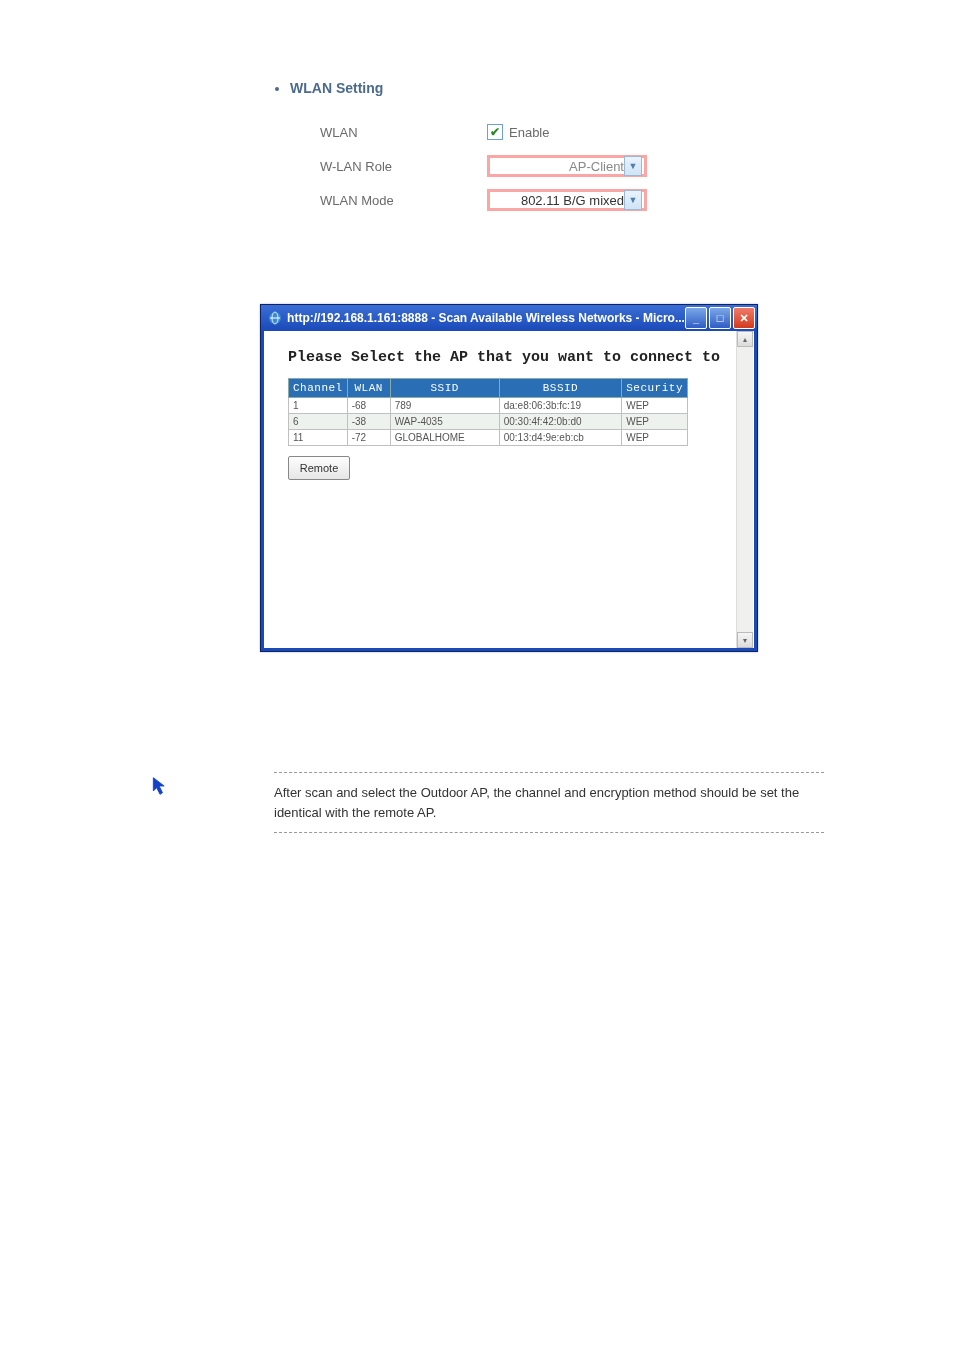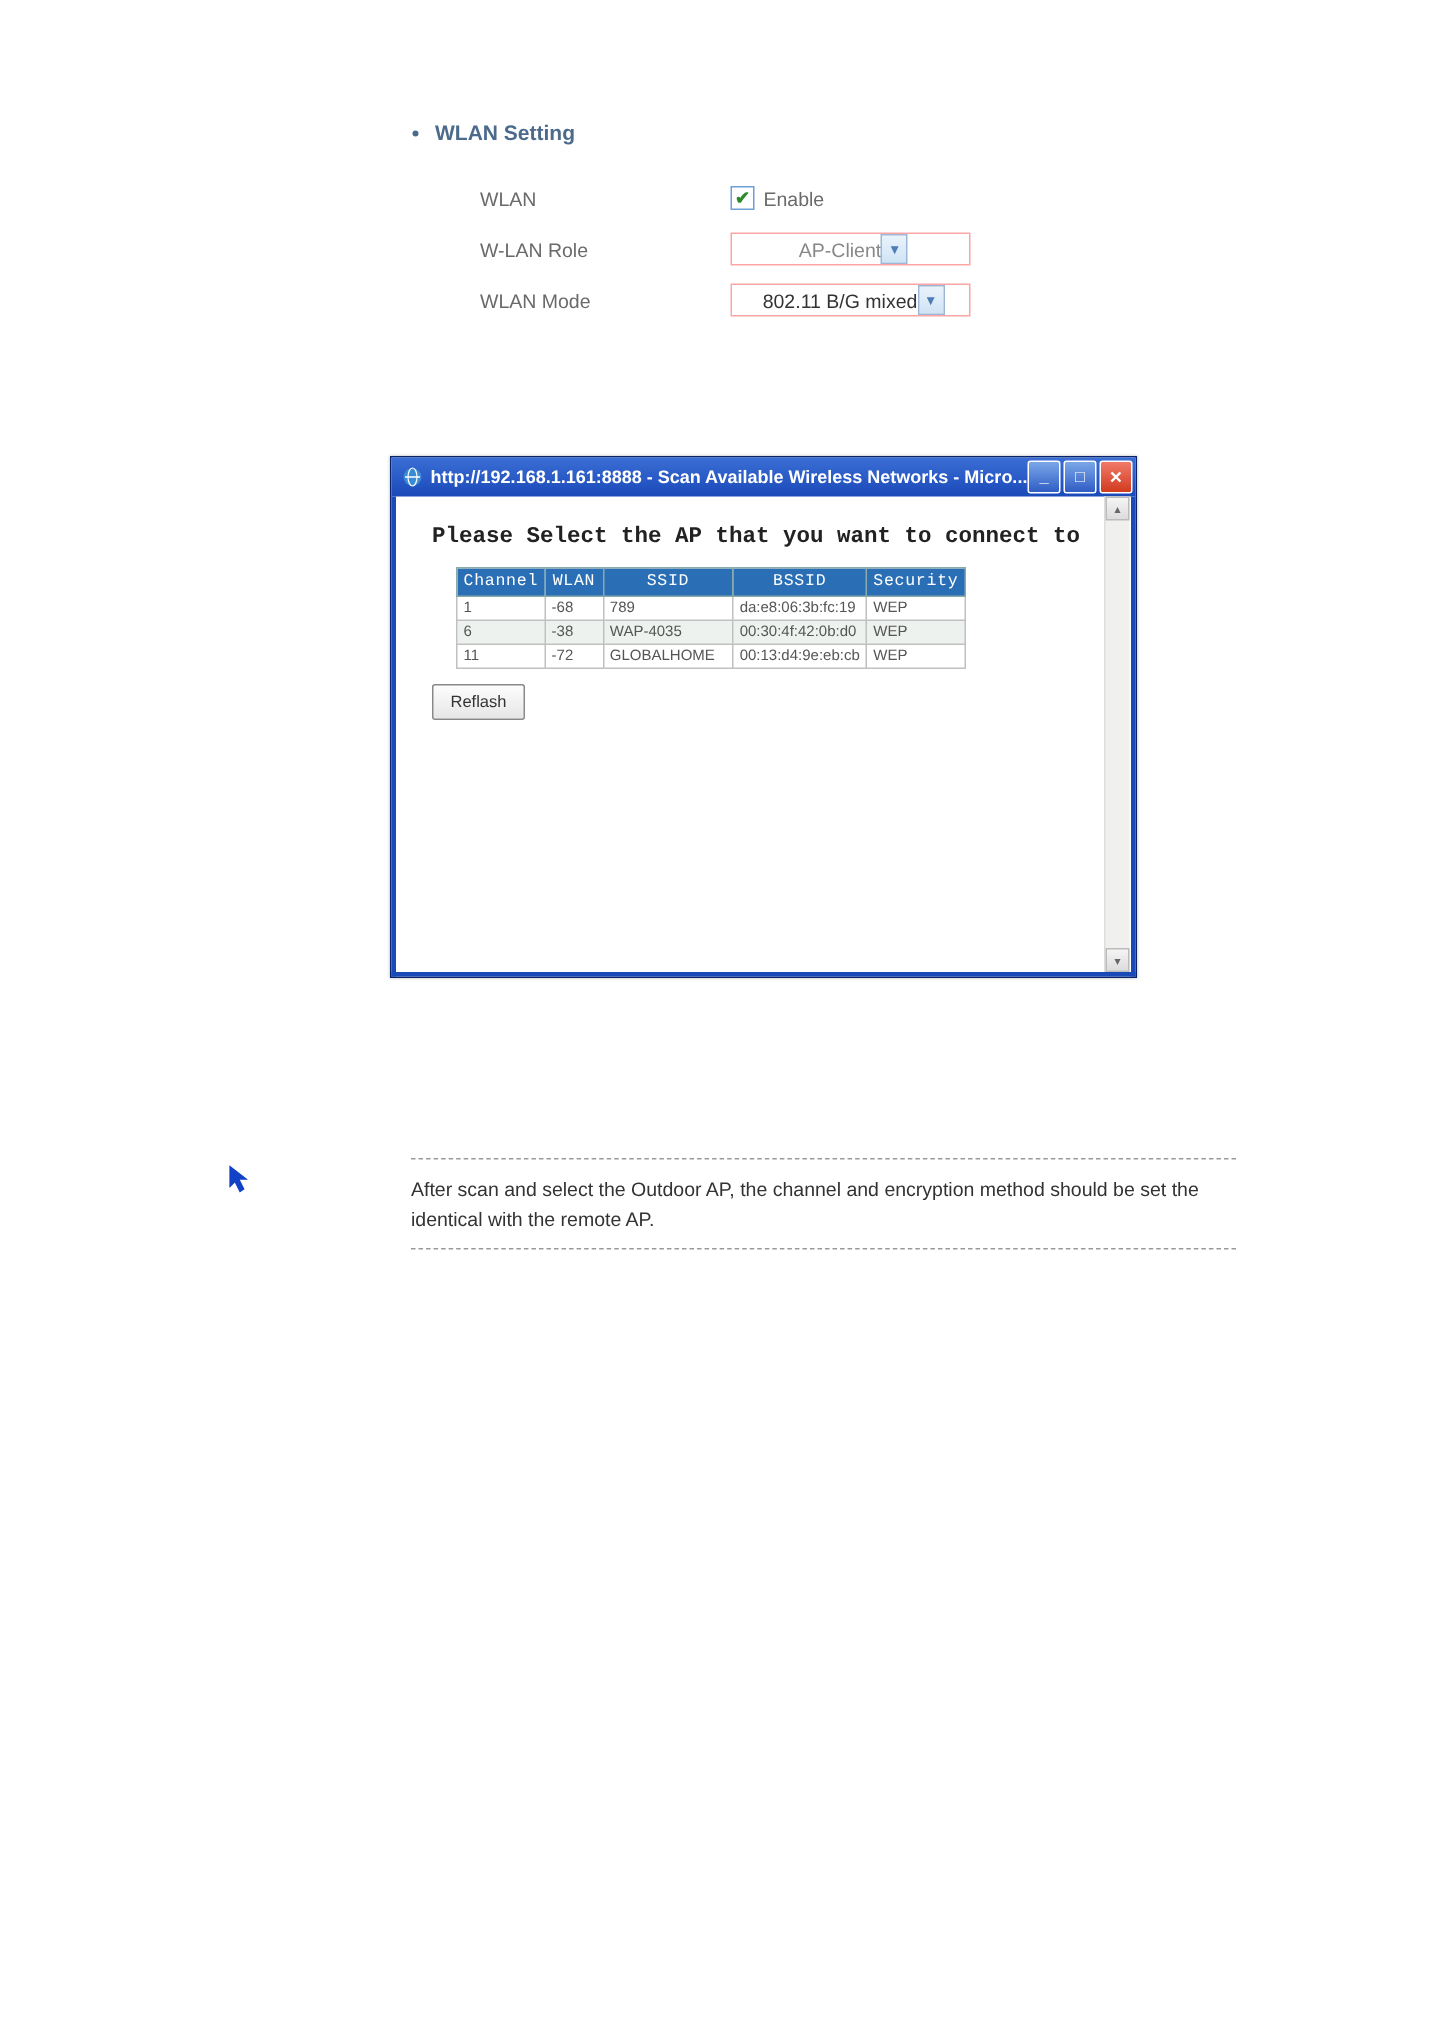--- a/index.html
+++ b/index.html
@@ -56,25 +56,25 @@
     color: #2b8a2b;
     font-weight: bold;
   }
   .chk-label {
     font-size: 13px;
     color: #6a6a6a;
   }
   .select-box {
     width: 160px;
     height: 22px;
-    border: 1px solid #fca5a5;
-    background: #fff;
-    display: flex;
-    align-items: center;
-    justify-content: center;
+    border: 3px solid #fca5a5;
+    background: #fff;
+    display: flex;
+    align-items: center;
+    justify-content: flex-end;
     padding: 0 2px 0 6px;
     font-size: 13px;
     color: #888;
     box-sizing: border-box;
   }
   .select-arrow {
     width: 16px;
     height: 18px;
     background: linear-gradient(#eaf3fb, #cfe4f6);
     border: 1px solid #9db8d6;
@@ -165,22 +165,22 @@
   }
   .popup-heading {
     font-size: 15px;
     font-weight: bold;
     color: #222;
     margin: 0 0 12px 4px;
     font-family: Liberation Mono, monospace;
   }
   .scan-table {
     border-collapse: collapse;
-    width: 340px;
-    margin-left: 20px;
+    width: 400px;
+    margin-left: 4px;
     font-size: 11px;
   }
   .scan-table th {
     background: #2a6fb5;
     color: #fff;
     font-weight: normal;
     padding: 3px 4px;
     border: 1px solid #8aa;
     font-family: "Courier New", monospace;
     letter-spacing: 0.5px;
@@ -339,21 +339,21 @@
           <tr>
             <td>11</td>
             <td>-72</td>
             <td>GLOBALHOME</td>
             <td>00:13:d4:9e:eb:cb</td>
             <td>WEP</td>
           </tr>
         </tbody>
       </table>
 
-      <div class="btn-reflash">Reflash</div>
+      <div class="btn-reflash">Remote</div>
 
       <div class="scroll-track">
         <div class="scroll-btn">▴</div>
         <div class="scroll-btn bottom">▾</div>
       </div>
     </div>
   </div>
 
   <div class="note-row">
     <div class="note-icon">

